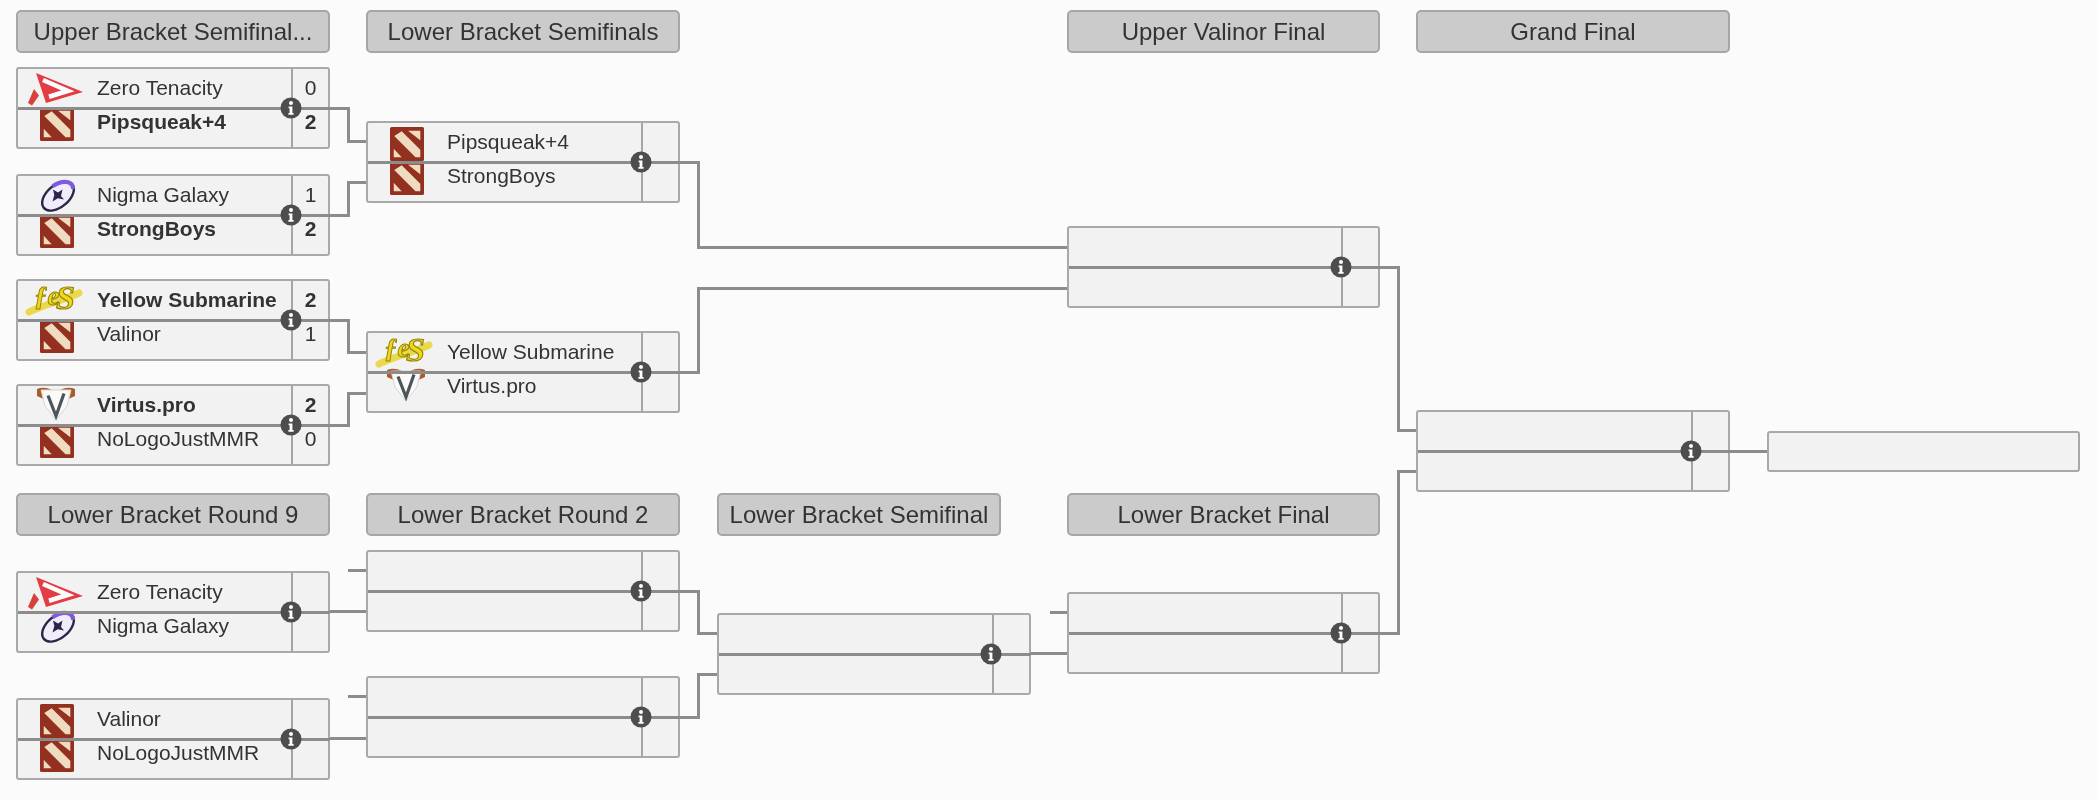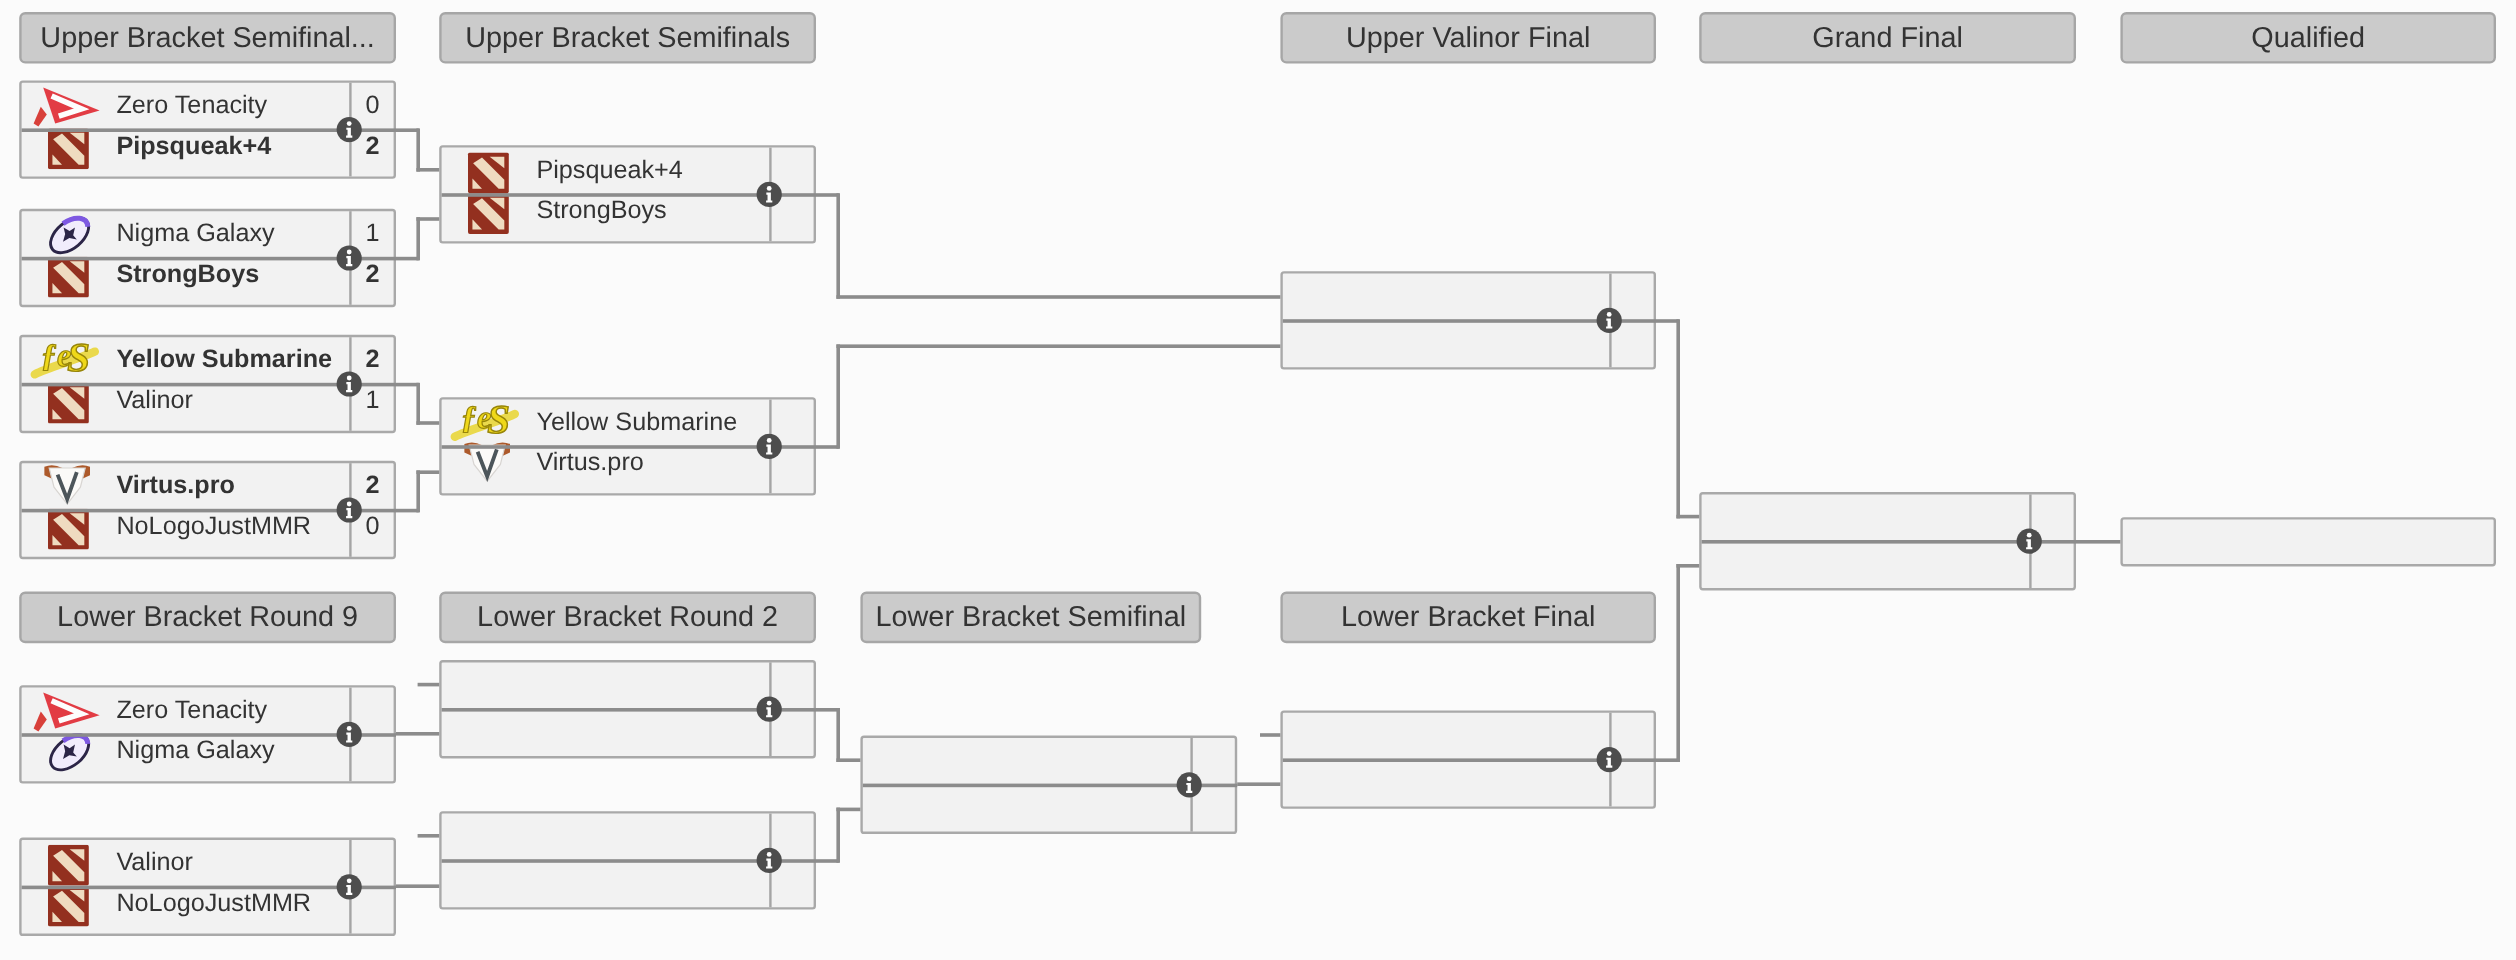--- a/index.html
+++ b/index.html
@@ -14,24 +14,23 @@
 .nm{position:absolute;left:79px;top:0;height:38px;line-height:38px;font-size:21px;color:#333;white-space:nowrap;}
 .sc{position:absolute;top:0;height:38px;line-height:38px;font-size:21px;color:#333;text-align:center;}
 .b{font-weight:bold;}
 .lg{position:absolute;left:6px;top:1px;width:58px;height:36px;}
 .ln{position:absolute;background:#8c8c8c;}
 .info{position:absolute;width:22px;height:22px;z-index:5;}
 .q{position:absolute;box-sizing:border-box;background:#f2f2f2;border:2px solid #a9a9a9;border-radius:3px;}
 </style></head><body>
 <div id="wrap">
 <div class="hdr" style="left:16px;top:10px;width:314px;">Upper Bracket Semifinal...</div>
-<div class="hdr" style="left:366px;top:10px;width:314px;">Upper Bracket Semifinals</div>
+<div class="hdr" style="left:366px;top:10px;width:314px;">Lower Bracket Semifinals</div>
 <div class="hdr" style="left:1067px;top:10px;width:313px;">Upper Valinor Final</div>
 <div class="hdr" style="left:1416px;top:10px;width:314px;">Grand Final</div>
-<div class="hdr" style="left:1767px;top:10px;width:313px;">Qualified</div>
 <div class="hdr" style="left:16px;top:493px;width:314px;">Lower Bracket Round 9</div>
 <div class="hdr" style="left:366px;top:493px;width:314px;">Lower Bracket Round 2</div>
 <div class="hdr" style="left:717px;top:493px;width:284px;">Lower Bracket Semifinal</div>
 <div class="hdr" style="left:1067px;top:493px;width:313px;">Lower Bracket Final</div>
 <div class="match" style="left:16px;top:67px;width:314px;height:82px;">
       <div class="vd" style="left:273px;"></div>
       <div class="row r1">
         <div class="lg"><svg width="58" height="36" viewBox="0 0 58 36" style="margin-left:2px">
             <polygon points="10,3 57,22 20,33" fill="#e23c44"></polygon>
             <path d="M17 10 L42 20.8 L23 26.8" fill="none" stroke="#fdfdfd" stroke-width="4.6"></path>

